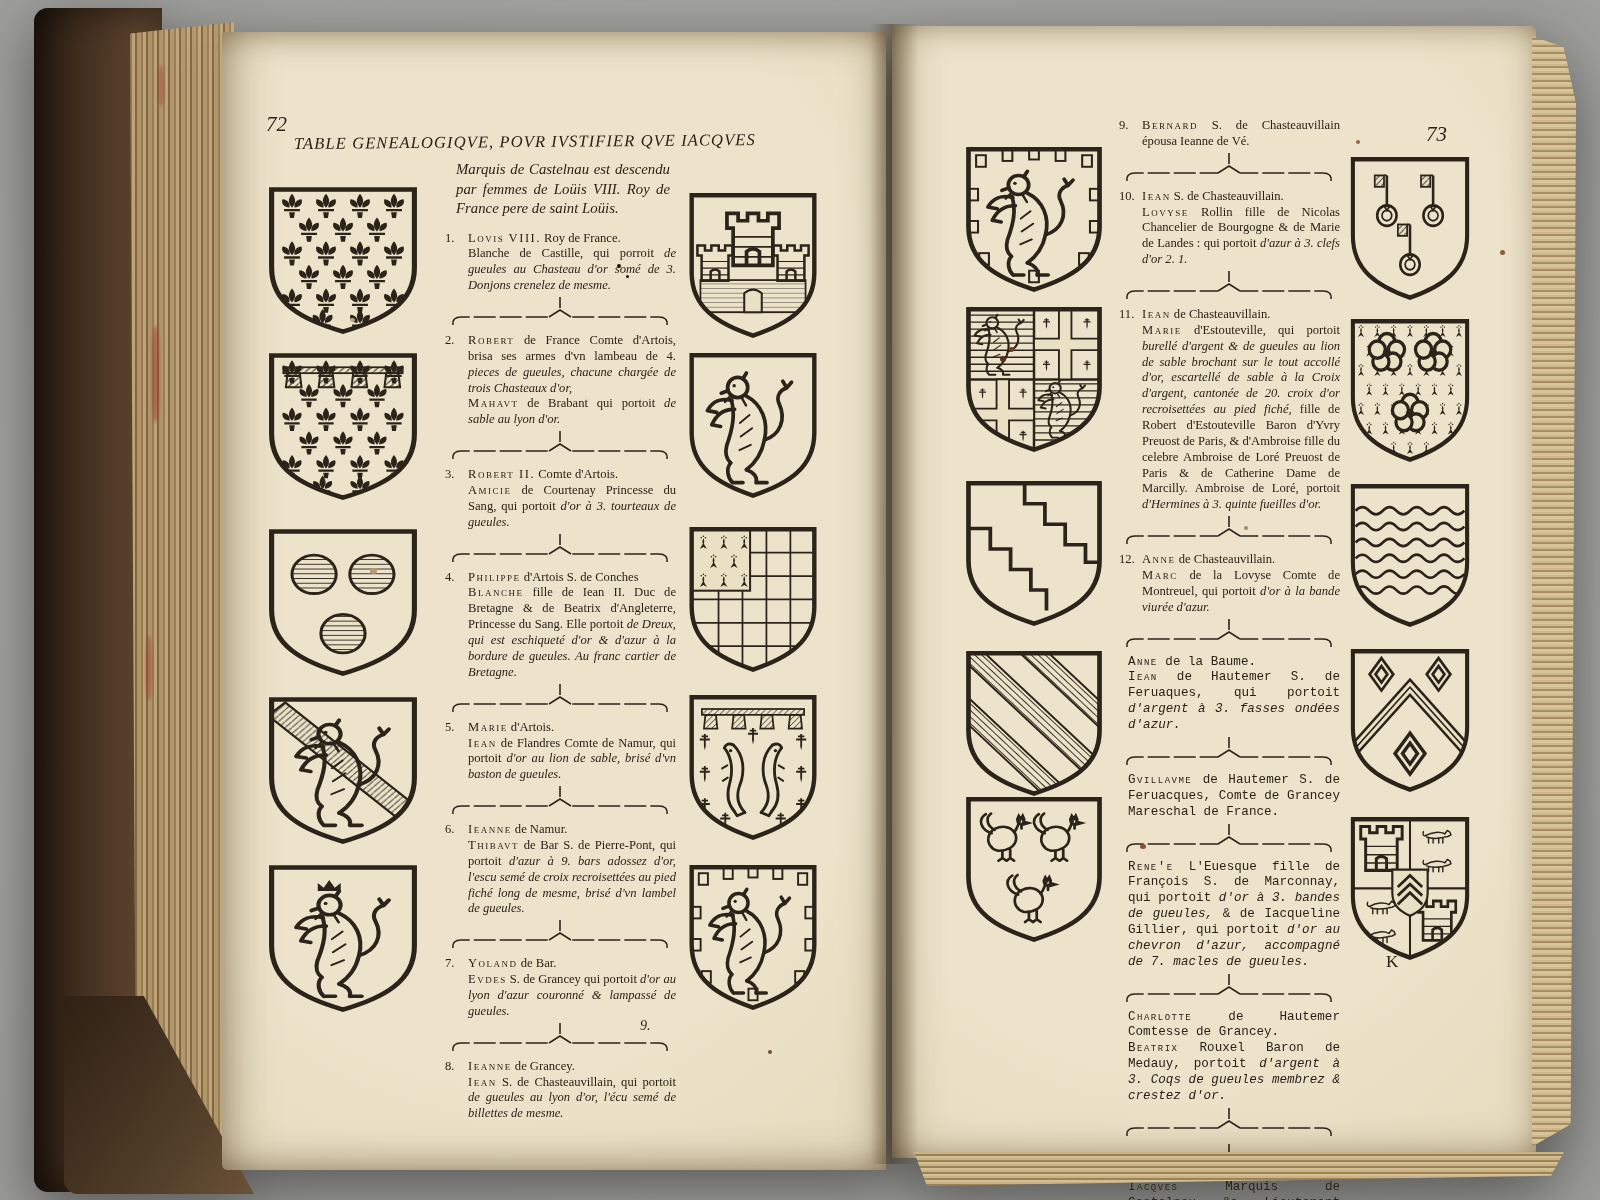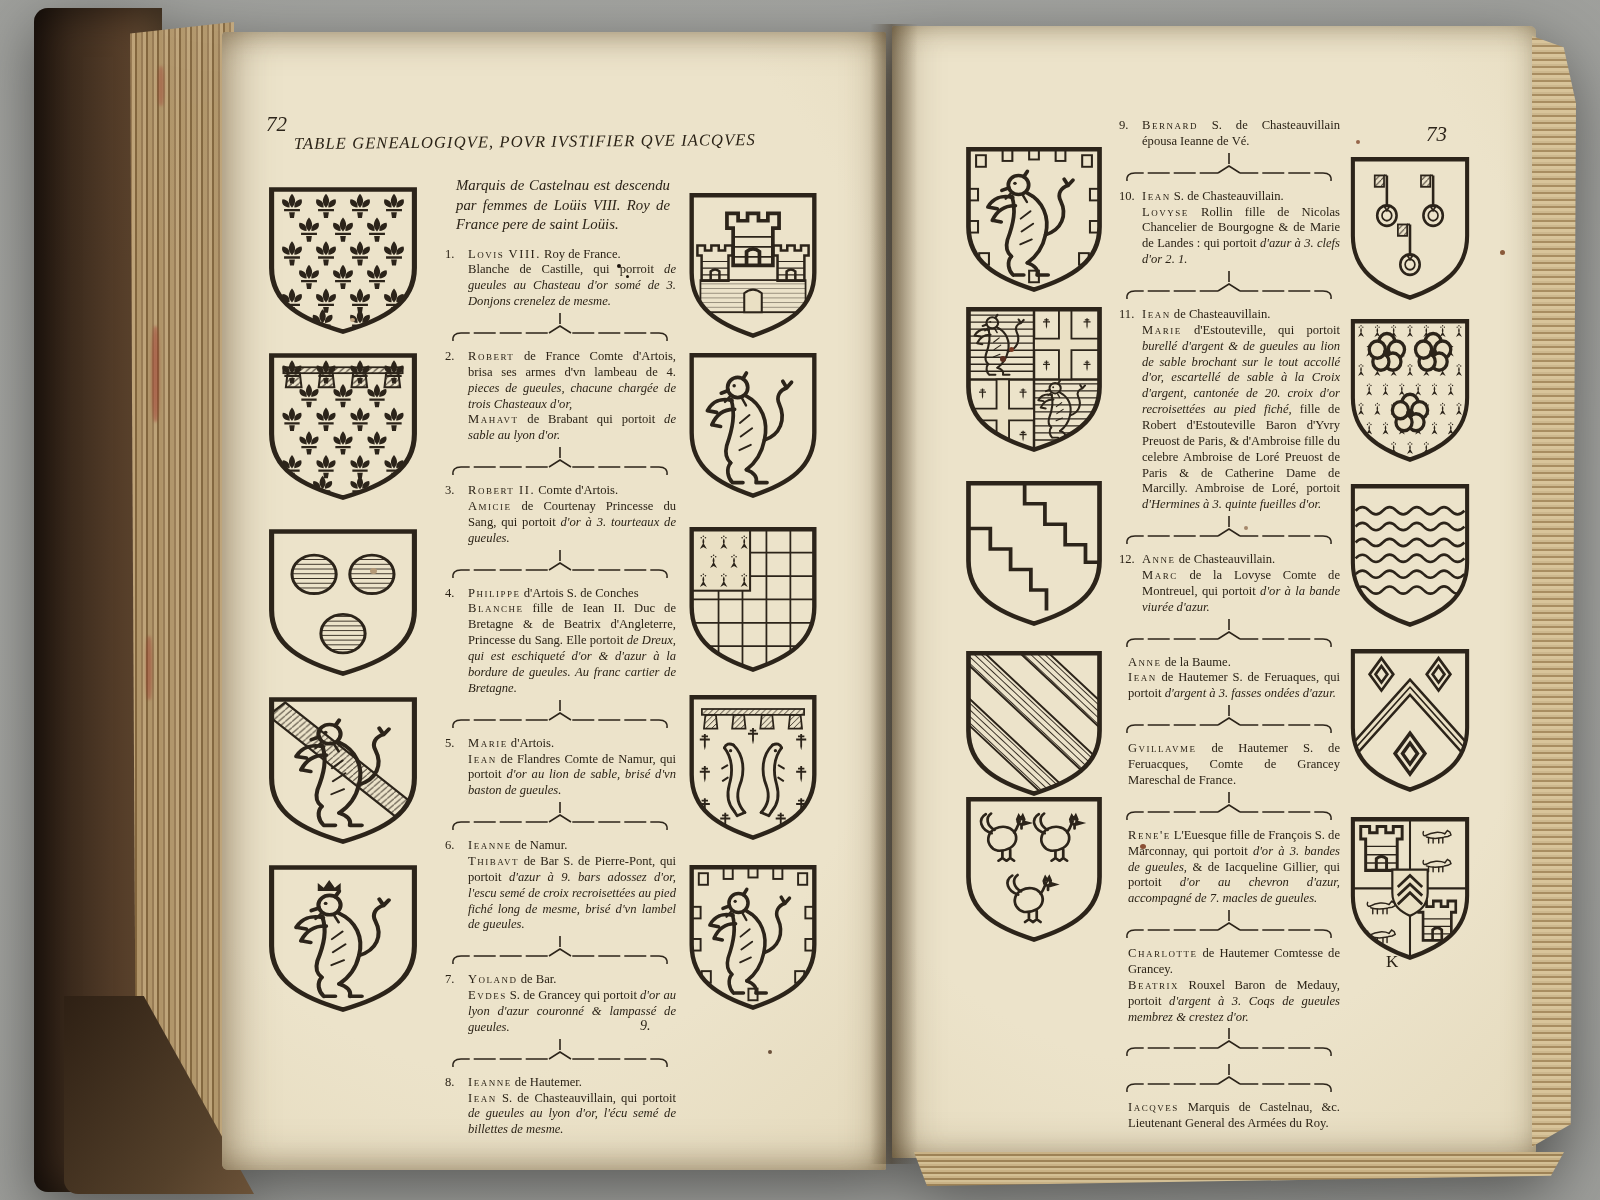--- a/index.html
+++ b/index.html
@@ -32,24 +32,24 @@
   .page-right{left:858px;top:20px;width:644px;height:1132px;border-radius:2px 6px 8px 2px;
     box-shadow:inset 30px 0 44px -26px rgba(92,70,38,.65), inset -22px 0 34px -24px rgba(92,70,38,.45),
       inset 0 24px 34px -26px rgba(92,70,38,.45), inset 0 -28px 38px -28px rgba(92,70,38,.5);}
   .gutter{position:absolute;left:836px;top:18px;width:48px;height:1140px;
     background:linear-gradient(90deg,rgba(60,44,22,0) 0%,rgba(60,44,22,.42) 45%,rgba(60,44,22,.30) 58%,rgba(60,44,22,0) 100%);}
   .pgnum{position:absolute;font-style:italic;font-size:21px;color:#2c241a;}
   .title{position:absolute;font-style:italic;font-size:16.5px;letter-spacing:1.1px;color:#2b2317;
     white-space:nowrap;transform:rotate(-0.5deg);}
   .text-col{position:absolute;color:#2b2317;}
   .intro{font-style:italic;font-size:14.8px;line-height:1.32;text-align:justify;
-    width:214px;margin:16px 0 12px 12px;}
+    width:214px;margin:0 0 12px 12px;}
   .entry{position:relative;font-size:12.6px;line-height:1.26;text-align:justify;
     padding-left:24px;margin-bottom:3px;}
-  .entry.nonum{padding-left:10px;}
+  .entry.nonum{padding-left:10px;font-family:Liberation Mono, monospace;}
   .entry .num{position:absolute;left:1px;top:0;}
   .seg-sc{font-variant:small-caps;letter-spacing:1.5px;}
   .seg-i{font-style:italic;}
   .connector{height:34px;margin:1px 0 2px 0;text-align:center;}
   .shield{position:absolute;}
   .shield svg{display:block;width:100%;height:100%;}
   .catchword{position:absolute;font-style:italic;font-size:14px;color:#2b2317;}
   .sig{position:absolute;font-size:17px;color:#2b2317;letter-spacing:1px;}
   .spot{position:absolute;border-radius:50%;filter:blur(.6px);}
 </style>
@@ -127,21 +127,21 @@
   <path d="M220 28 Q221 20 212 20 H124" fill="none" stroke="#2c241a" stroke-width="1.5" stroke-dasharray="22 4"></path>
   <path d="M102 20 L113 13 L124 20" fill="none" stroke="#2c241a" stroke-width="1.5"></path>
               </svg></div>
             <div class="entry "><span class="num">7.</span><span class="seg-sc">Yoland</span><span class="seg-r"> de Bar.</span><br><span class="seg-sc">Evdes</span><span class="seg-r"> S. de Grancey qui portoit </span><span class="seg-i">d'or au lyon d'azur couronné &amp; lampassé de gueules.</span></div>
             <div class="connector"><svg width="226" height="34" viewBox="0 0 226 34">
   <path d="M113 0 V11" stroke="#2c241a" stroke-width="1.6"></path>
   <path d="M6 28 Q5 20 14 20 H102" fill="none" stroke="#2c241a" stroke-width="1.5" stroke-dasharray="22 4"></path>
   <path d="M220 28 Q221 20 212 20 H124" fill="none" stroke="#2c241a" stroke-width="1.5" stroke-dasharray="22 4"></path>
   <path d="M102 20 L113 13 L124 20" fill="none" stroke="#2c241a" stroke-width="1.5"></path>
               </svg></div>
-            <div class="entry "><span class="num">8.</span><span class="seg-sc">Ieanne</span><span class="seg-r"> de Hautemer.</span><br><span class="seg-sc">Iean</span><span class="seg-r"> S. de Chasteauvillain, qui portoit </span><span class="seg-i">de gueules au lyon d'or, l'écu semé de billettes de mesme.</span></div>
+            <div class="entry "><span class="num">8.</span><span class="seg-sc">Ieanne</span><span class="seg-r"> de Grancey.</span><br><span class="seg-sc">Iean</span><span class="seg-r"> S. de Chasteauvillain, qui portoit </span><span class="seg-i">de gueules au lyon d'or, l'écu semé de billettes de mesme.</span></div>
           </div>
       </div>
       <div id="shields-L-left">
           <div class="shield" style="left:36px;top:150px;width:170px;height:154px" title="">
             <svg viewBox="0 0 100 104" preserveAspectRatio="none">
     <g clip-path="url(#sclip)">
                 <g transform="translate(20 16) scale(1.3 1.3)">
                   <path d="M0 -6.2 C1.9 -3.6 1.9 -1.4 0 1.1 C-1.9 -1.4 -1.9 -3.6 0 -6.2 Z M-4.3 -3.4 C-1.7 -3.2 -0.9 -1.1 -1.1 0.9 C-3.9 0.6 -5 -1.3 -4.3 -3.4 Z M4.3 -3.4 C1.7 -3.2 0.9 -1.1 1.1 0.9 C3.9 0.6 5 -1.3 4.3 -3.4 Z M-3.6 1.7 H3.6 V2.9 H-3.6 Z M-1.3 3.4 H1.3 L0.9 6.4 H-0.9 Z" fill="#2c241a"></path>
                 </g>
                 <g transform="translate(40 16) scale(1.3 1.3)">

